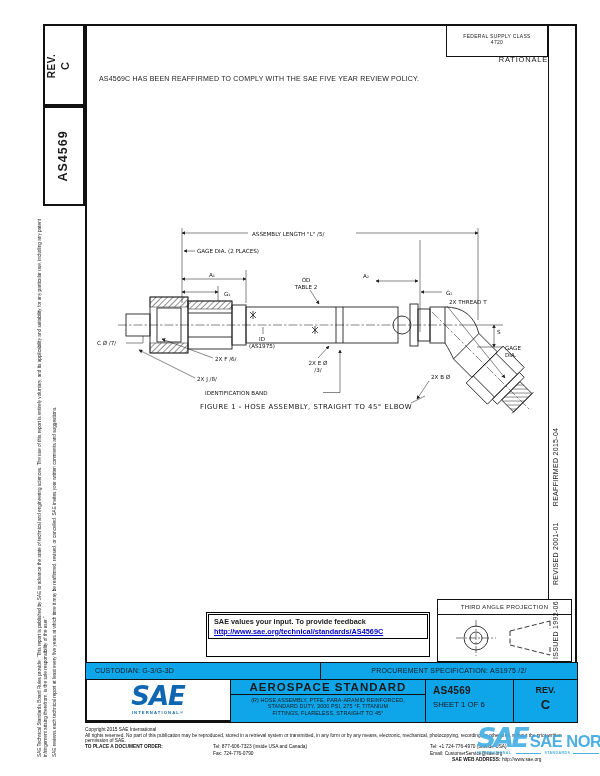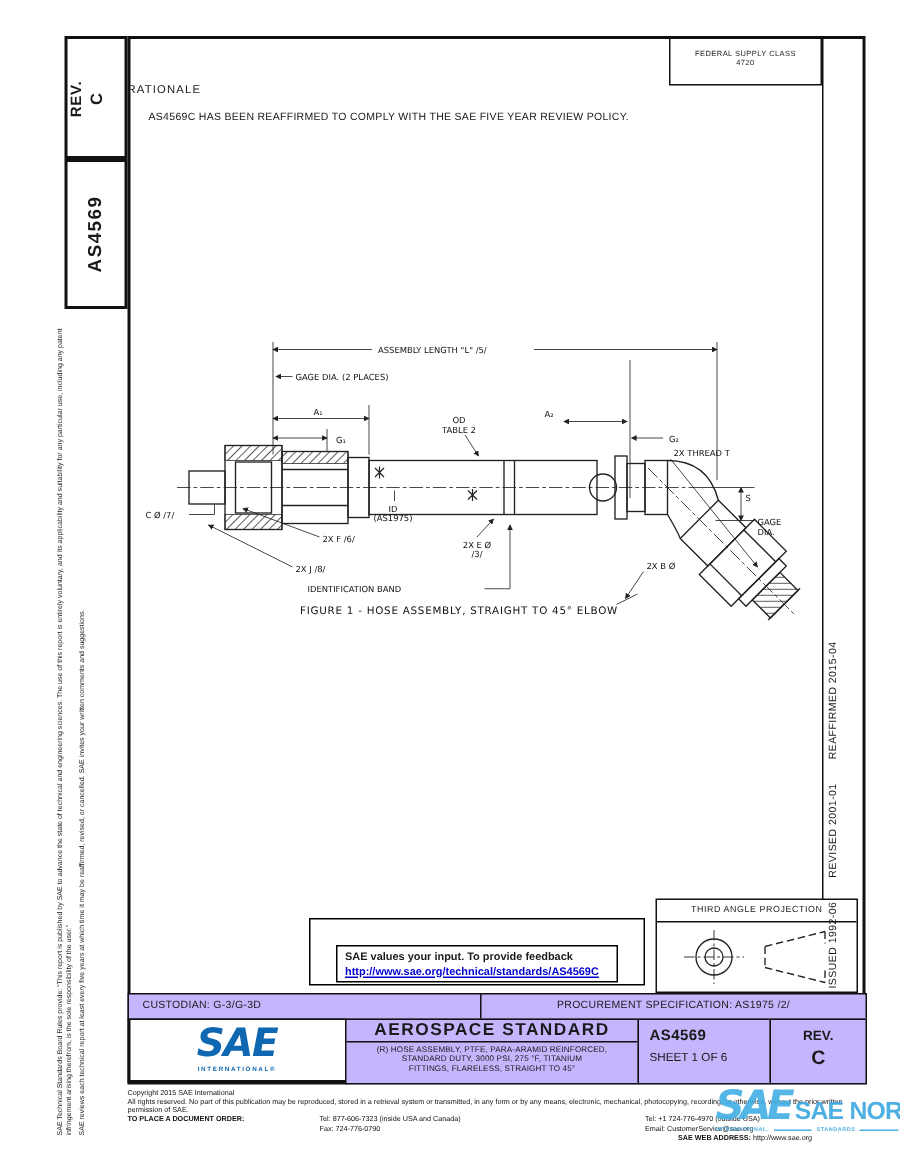--- a/index.html
+++ b/index.html
@@ -17,34 +17,34 @@
   .revbox-text .l2 { font-size:11px; margin-top:2px; }
   .docbox-text { text-align:center; font-weight:bold; font-size:12.5px; letter-spacing:1px; line-height:34px; }
 
   .disclaimer { font-size:4.7px; line-height:5.6px; color:#222; }
   .disclaimer p { margin-bottom:3.5px; }
 
   .side-dates { display:flex; gap:16px; font-size:7px; letter-spacing:.3px; white-space:nowrap; }
 
   .fsc { text-align:center; font-size:5px; line-height:6px; padding-top:8px; letter-spacing:.3px; }
 
-  .rationale-title { width:463px; text-align:left; font-size:7.5px; letter-spacing:.8px; }
+  .rationale-title { width:463px; text-align:right; font-size:7.5px; letter-spacing:.8px; }
   .rationale-body { font-size:7px; letter-spacing:.2px; }
 
   
   .fb-outer { border:1.5px solid #000; }
-  .fb-inner { border:1px solid #000; margin:17px; padding:2px 5px; font-size:7.3px; line-height:9.6px; font-weight:bold; }
+  .fb-inner { border:1px solid #000; margin:1px; padding:2px 5px; font-size:7.3px; line-height:9.6px; font-weight:bold; }
   .fb-inner a { color:#0000CC; text-decoration:underline; }
 
   
   .proj { border:1.2px solid #111; }
   .proj-title { height:15px; border-bottom:1.2px solid #111; text-align:center; font-size:5.9px; line-height:15px; letter-spacing:.4px; }
 
   
-  .cell { position:absolute; border:1.2px solid #111; background:#c4b5fd; }
+  .cell { position:absolute; border:1.2px solid #111; background:#0ea5e9; }
   .tb-custodian { font-size:7px; line-height:16px; padding-left:9px; letter-spacing:.2px; }
   .tb-proc { font-size:7px; line-height:16px; text-align:center; letter-spacing:.2px; }
   .tb-heading { font-size:11.5px; font-weight:bold; text-align:center; letter-spacing:1px; border-bottom:1.2px solid #111; padding-top:1px; height:15px; }
   .tb-title { font-size:5.4px; line-height:6.3px; text-align:center; padding-top:2px; letter-spacing:.1px; }
   .tb-num { padding:5px 0 0 7px; }
   .tb-num .n { font-size:10px; font-weight:bold; letter-spacing:.3px; }
   .tb-num .s { font-size:7.8px; margin-top:4px; }
   .tb-rev { text-align:center; padding-top:5px; }
   .tb-rev .r { font-size:9px; font-weight:bold; }
   .tb-rev .c { font-size:13px; font-weight:bold; margin-top:2px; }

